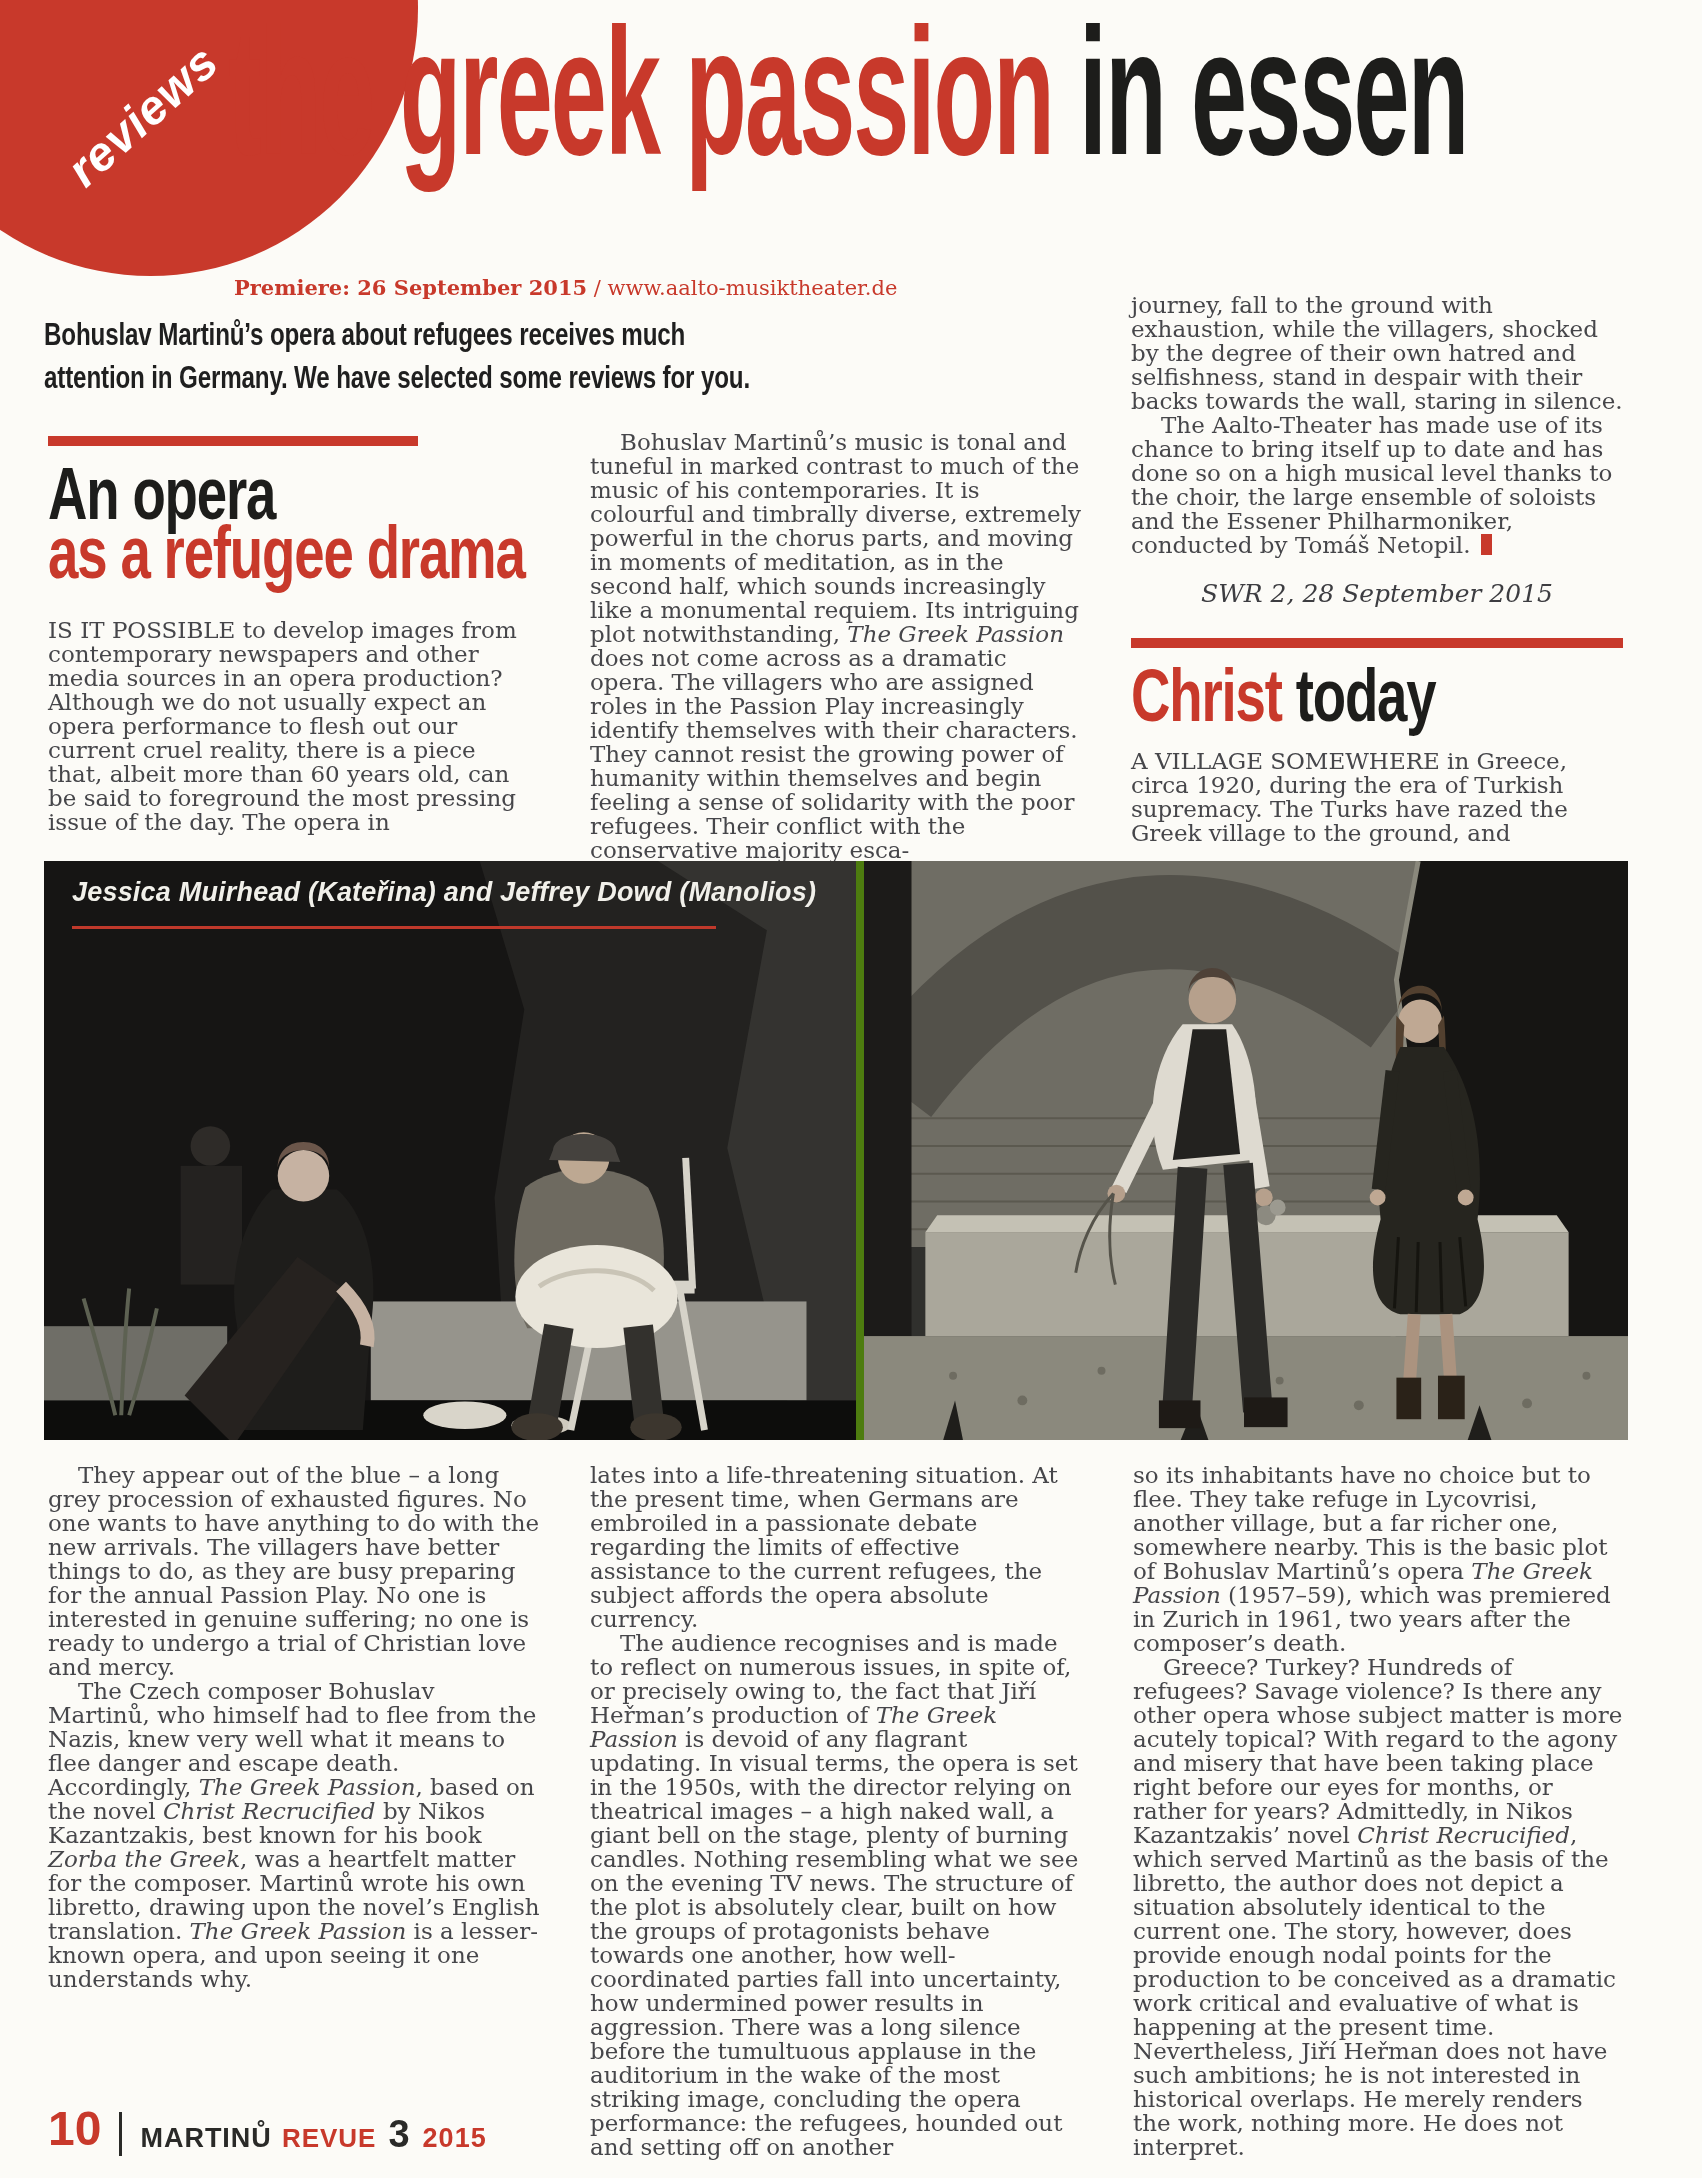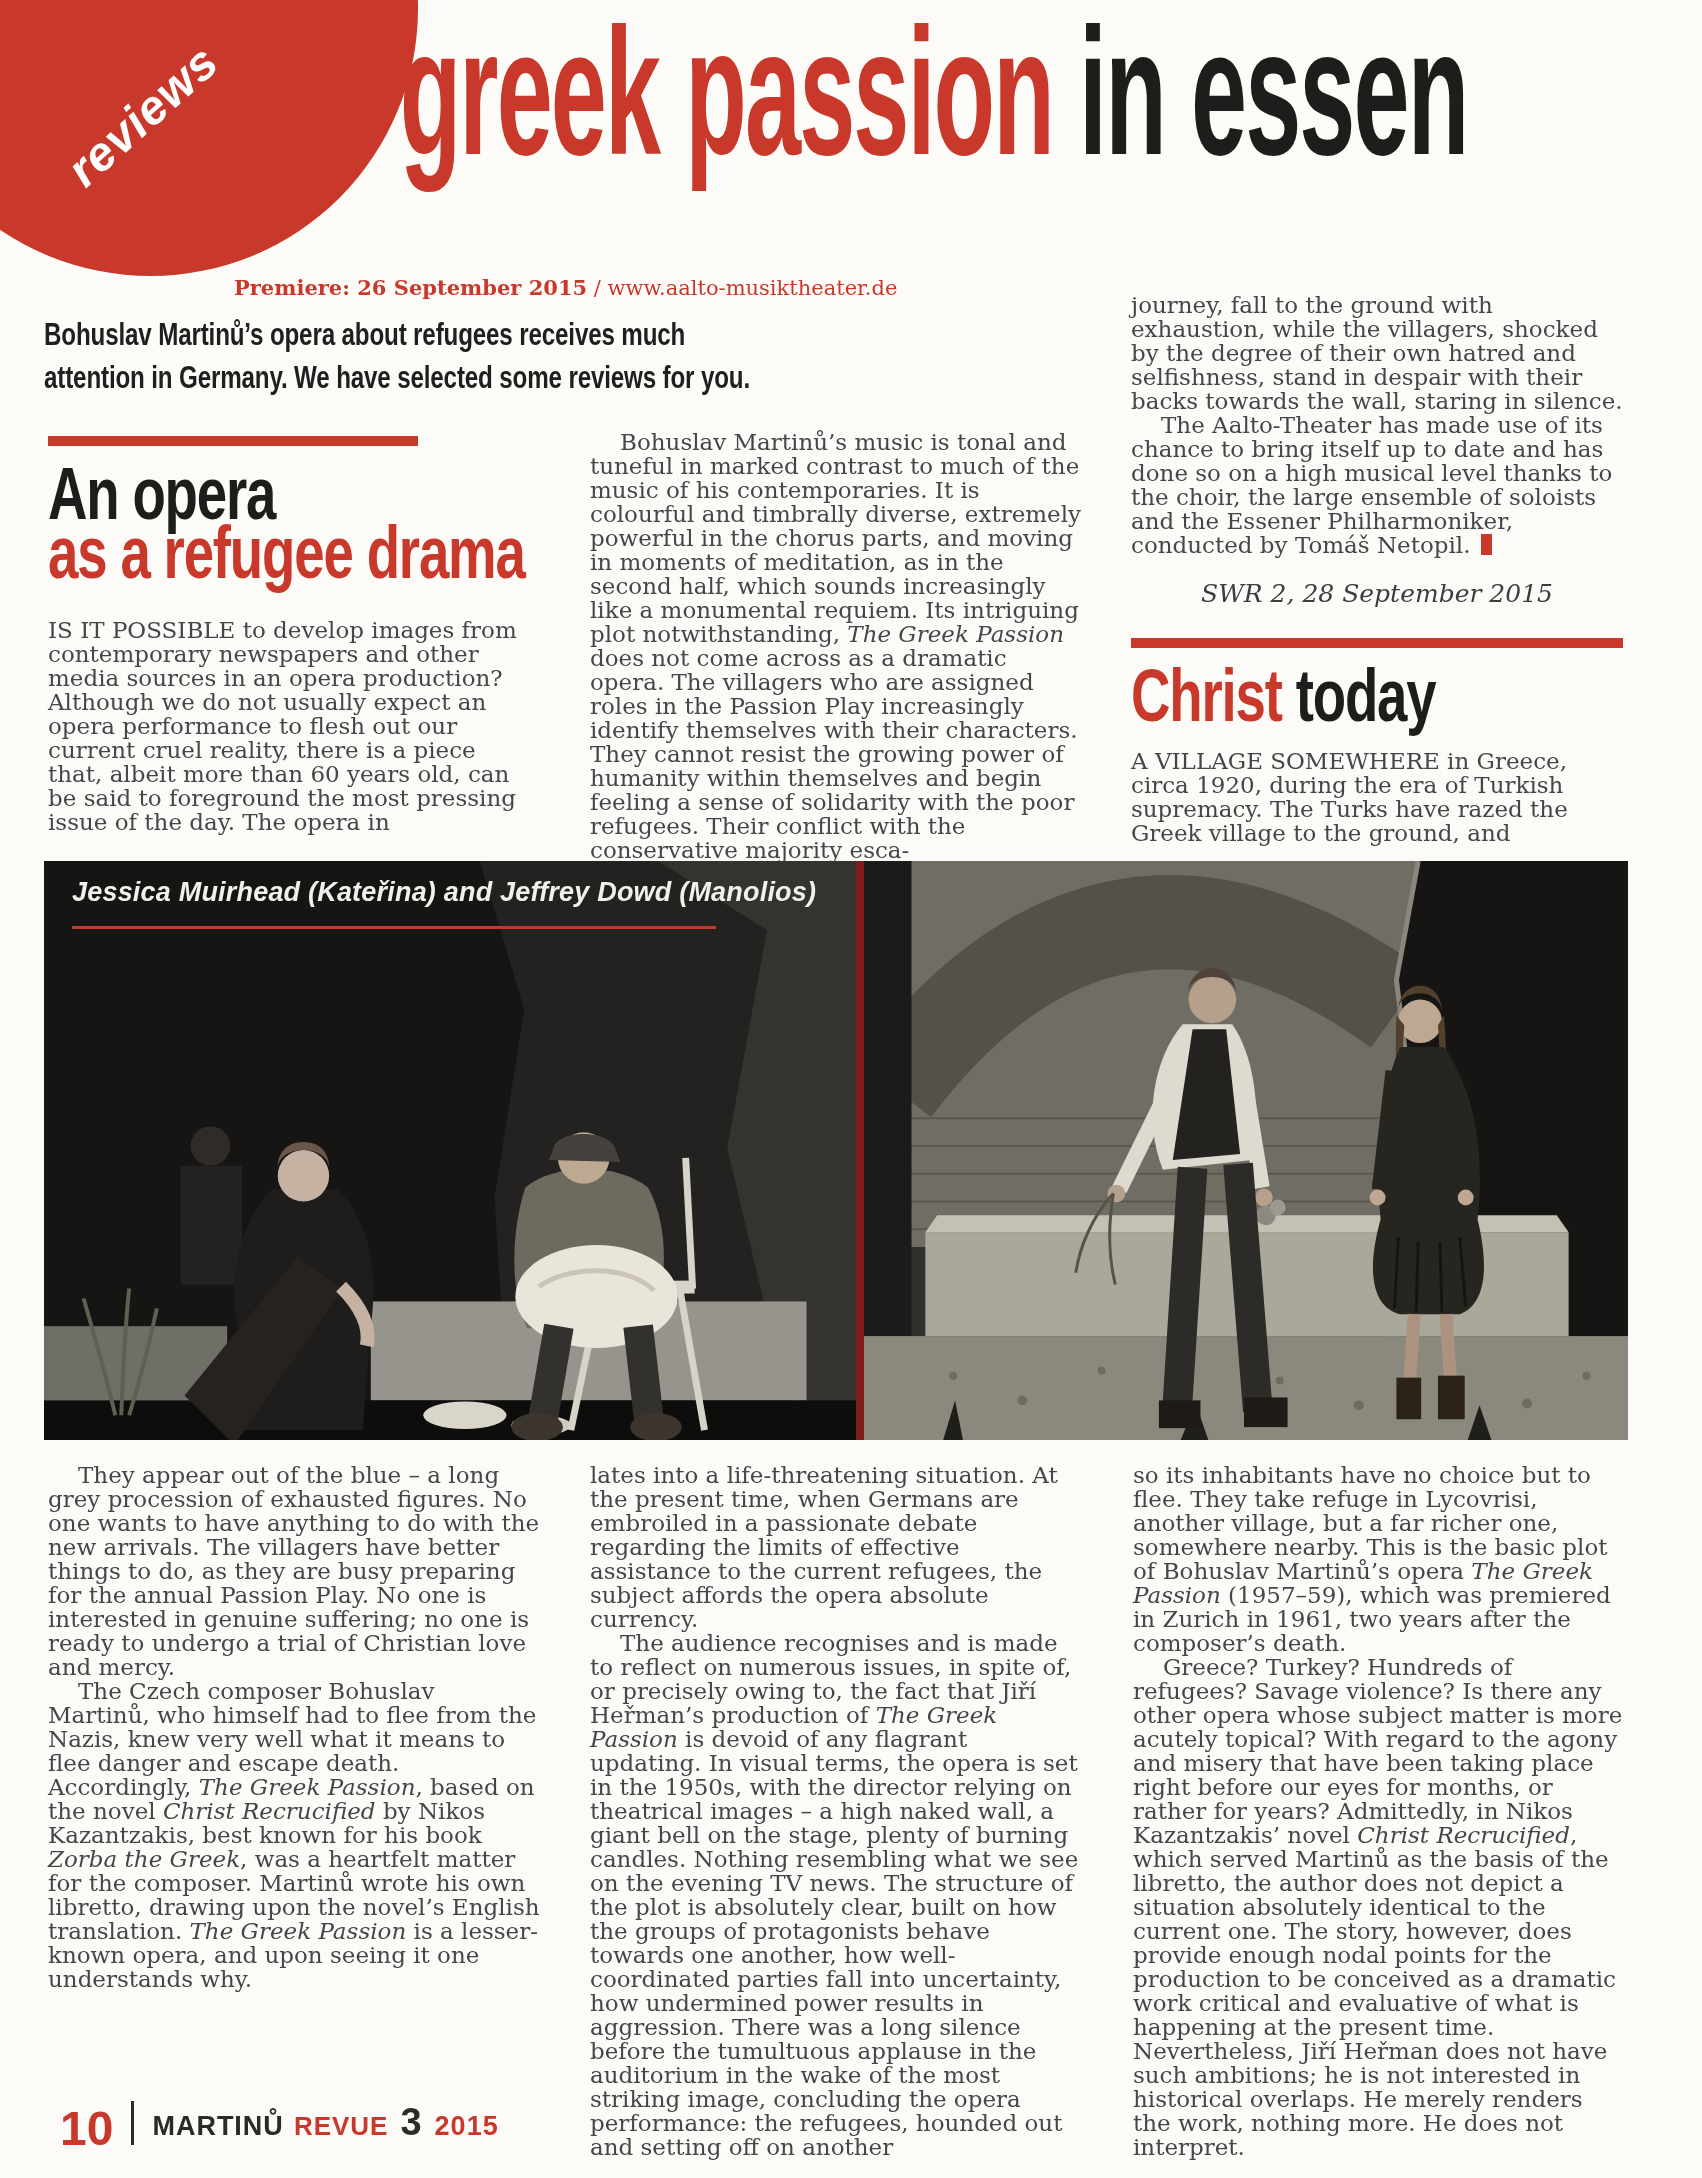--- a/index.html
+++ b/index.html
@@ -82,40 +82,40 @@
   .attribution {
     font-family:"DejaVu Serif", serif; font-style:italic;
     font-size:25px; color:#3d3d41; text-align:center; margin-top:22px;
   }
   .head-gap { margin-top:30px; }
   .p-after-head { margin-top:22px !important; }
 
   
   #photo-band {
     position:absolute; left:44px; top:861px; width:1584px; height:579px;
-    display:flex; gap:8px; background:#7f1d1d;
+    display:flex; gap:8px; background:#4d7c0f;
   }
   .photo { position:relative; height:579px; overflow:hidden; }
   #photo-left  { width:812px; }
   #photo-right { width:764px; }
   .photo svg { display:block; width:100%; height:100%; }
   #photo-caption {
     position:absolute; left:28px; top:16px;
     font-size:27px; font-style:italic; font-weight:bold; color:#f1f0ea;
     letter-spacing:0.2px;
   }
   #caption-rule {
     position:absolute; left:28px; top:65px; width:644px; height:3px;
     background:#c0392b;
   }
 
   
   #footer {
     position:absolute; left:48px; top:2101px;
-    display:flex; align-items:flex-start;margin-left:12px;
+    display:flex; align-items:flex-end;
   }
   #page-number { font-size:48px; font-weight:bold; color:#c8392b; }
   #footer-sep { width:3px; height:44px; background:#2a2a28; margin:0 18px; }
   #magazine-logo { display:flex; align-items:baseline;gap:10px; }
   #magazine-logo span { font-weight:bold; text-transform:uppercase; letter-spacing:1px; }
   .logo-martinu { font-size:27px; color:#2a2a28; }
   .logo-revue   { font-size:26px; color:#c8392b; }
   .logo-issue   { font-size:38px; color:#2a2a28; margin-left:2px; }
   .logo-year    { font-size:27px; color:#c8392b; margin-left:2px; }
 </style>

